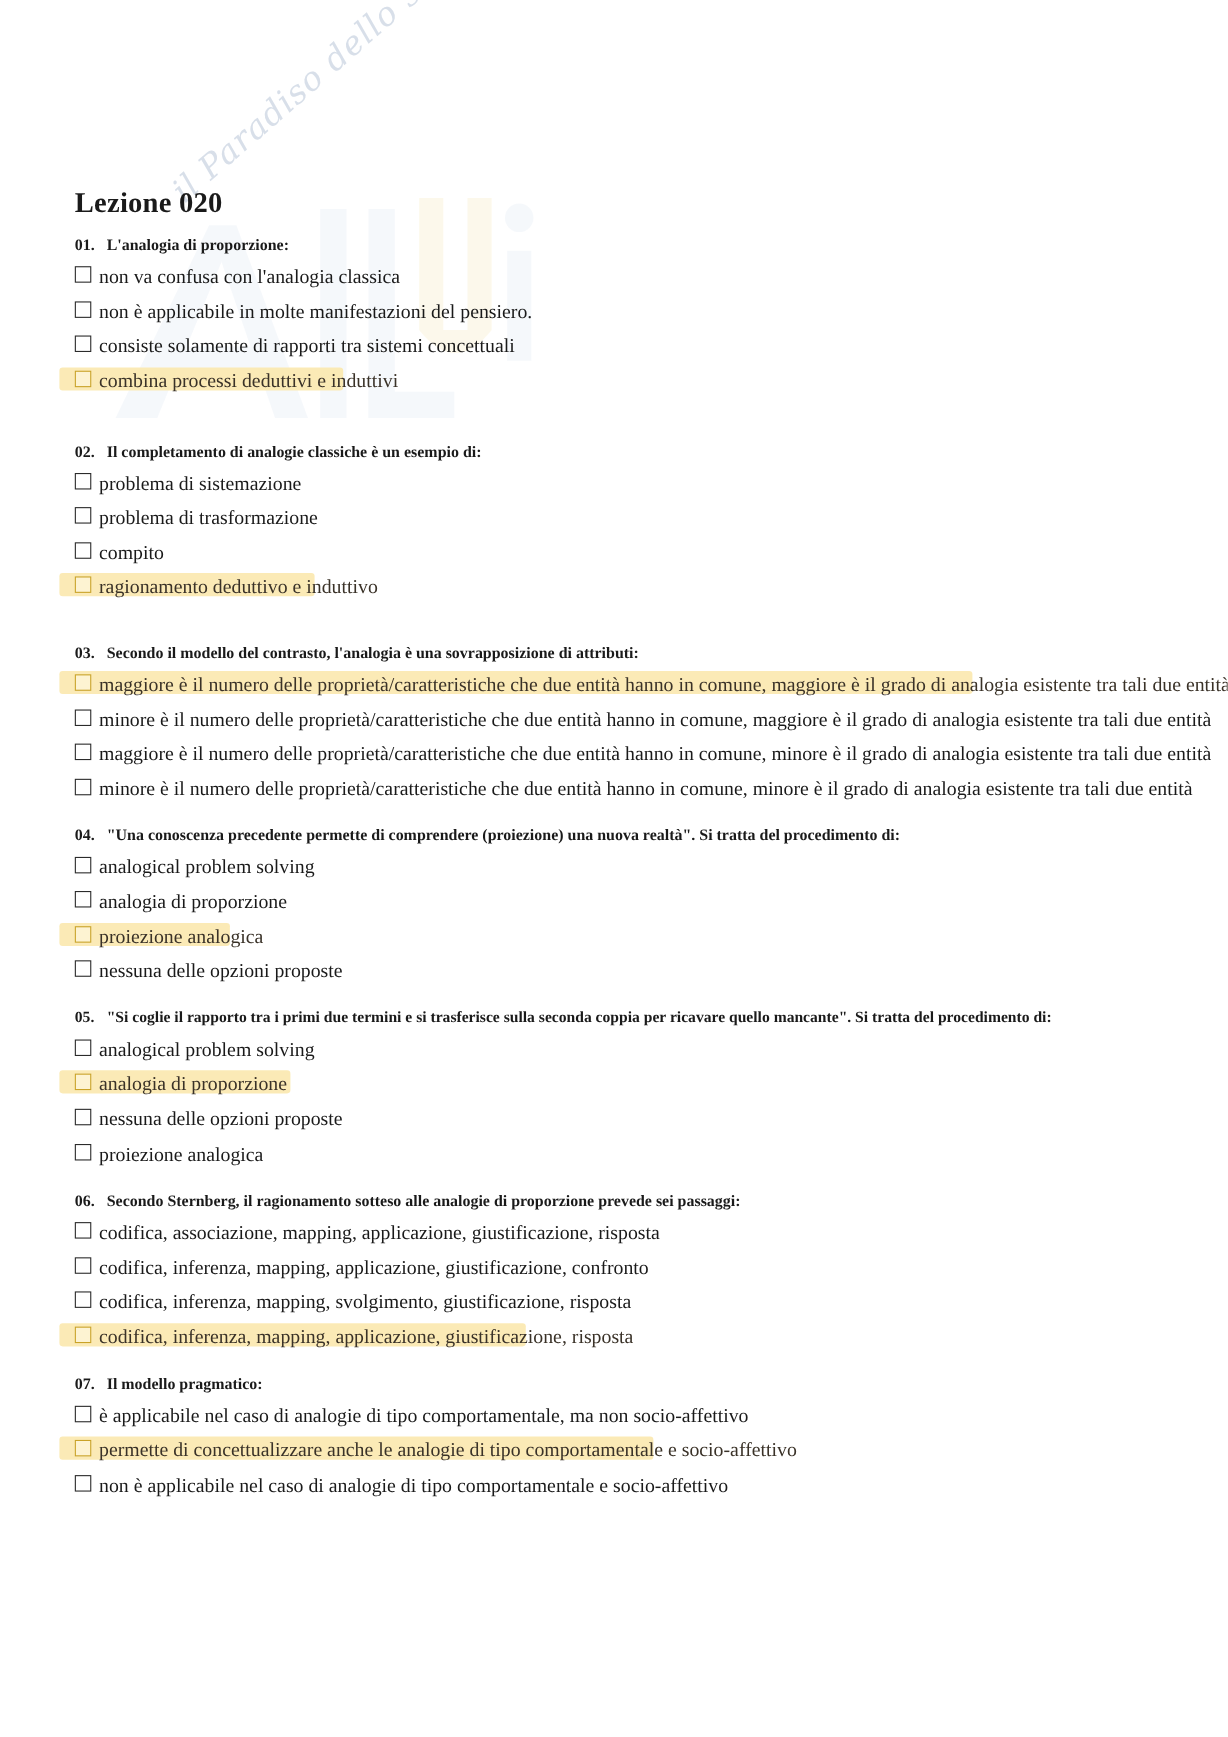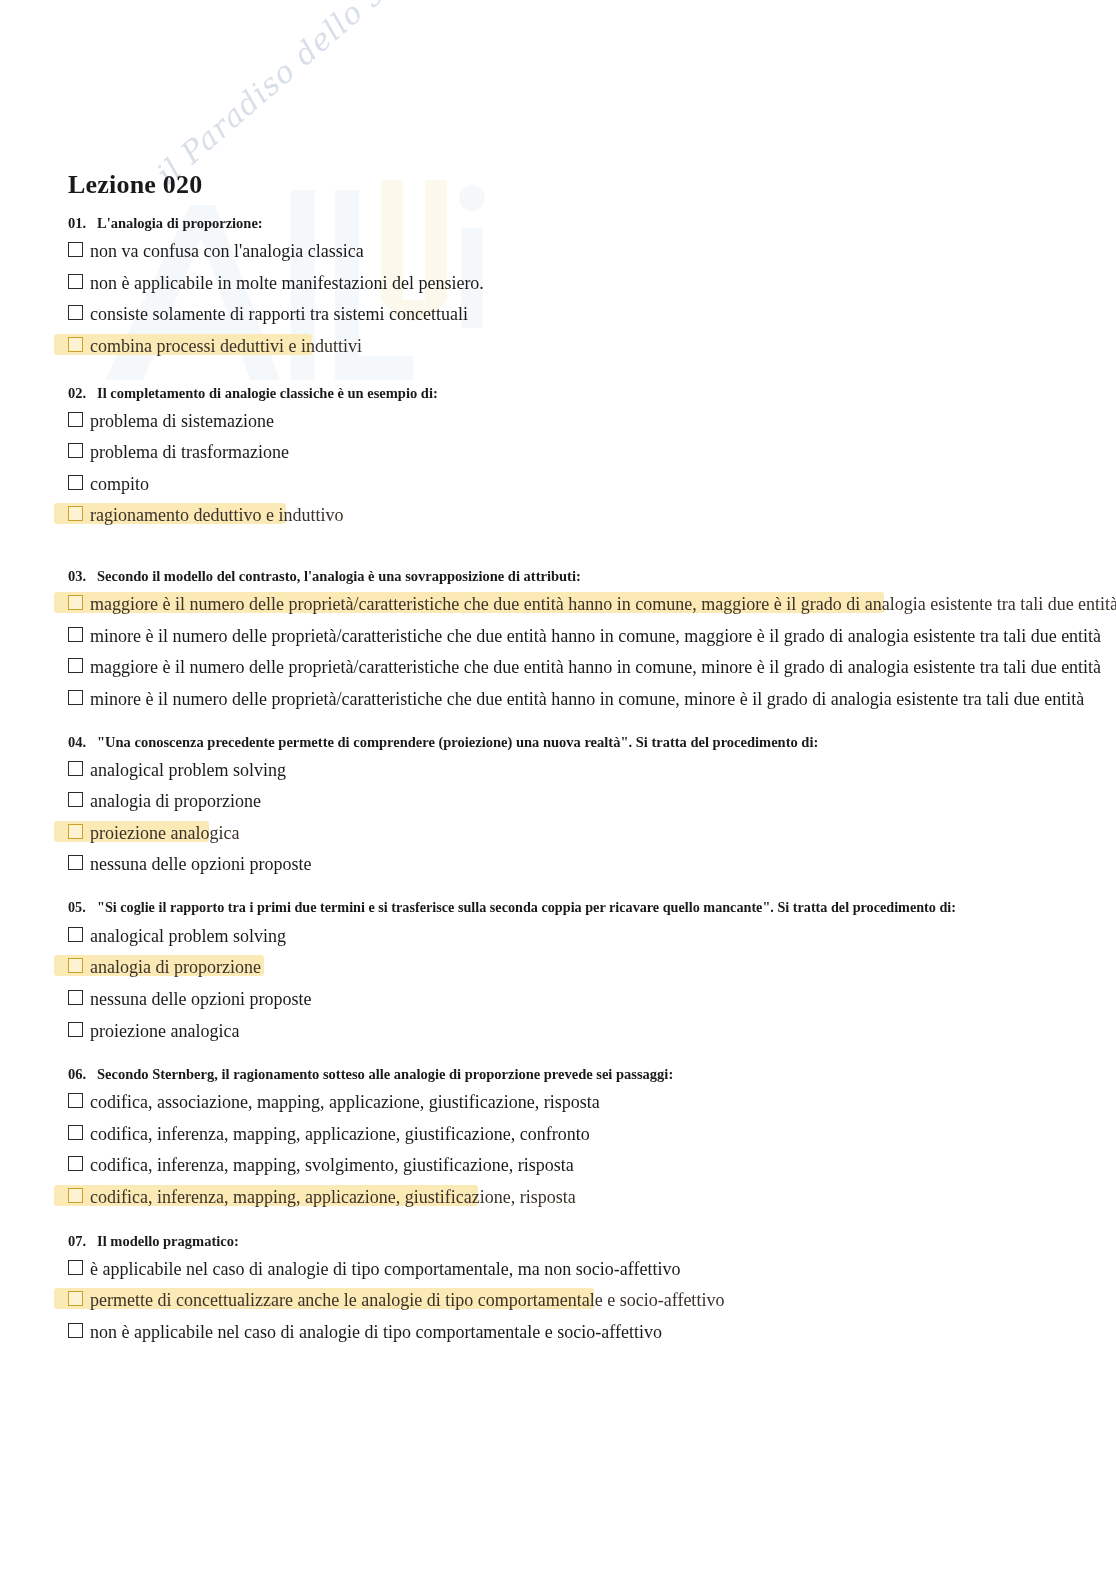--- a/index.html
+++ b/index.html
@@ -134,21 +134,21 @@
     border-radius: 3px;
     background: #fbe9b0;
     filter: blur(0.6px);
     opacity: 0.92;
     z-index: 1;
   }
   .option-row.highlighted > .hl-stroke { display: block; }
   .option-row:not(.highlighted) > .hl-stroke { display: none; }
 
   
-  #q-01 { margin-bottom: 26px; }
+  #q-01 { margin-bottom: 44px; }
   #q-02 { margin-bottom: 40px; }
   #q-03 { margin-bottom: 22px; }
   #q-04 { margin-bottom: 23px; }
   #q-05 { margin-bottom: 23px; }
   #q-06 { margin-bottom: 23px; }
 
   #q-03 .option-text { font-size: 18px; }
   #q-05 .question-header { font-size: 14.2px; }
 </style>
 </head>

